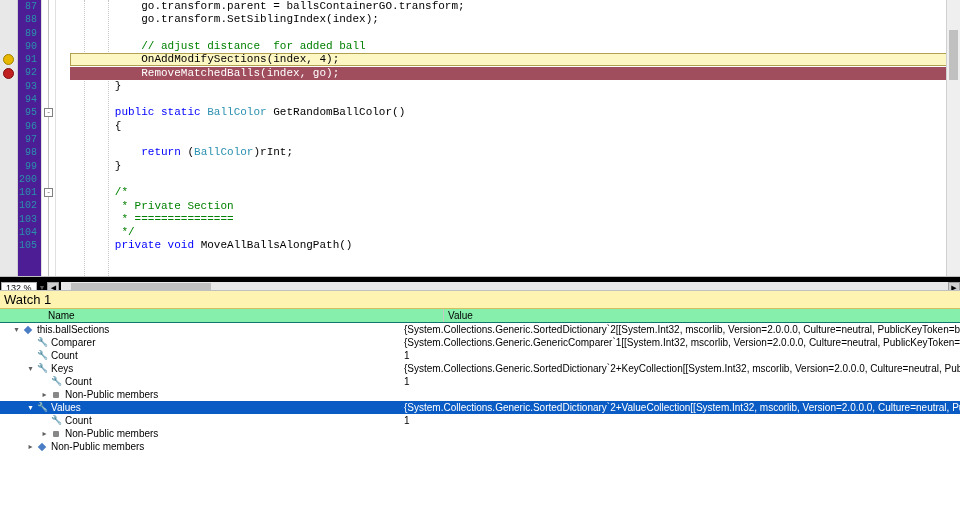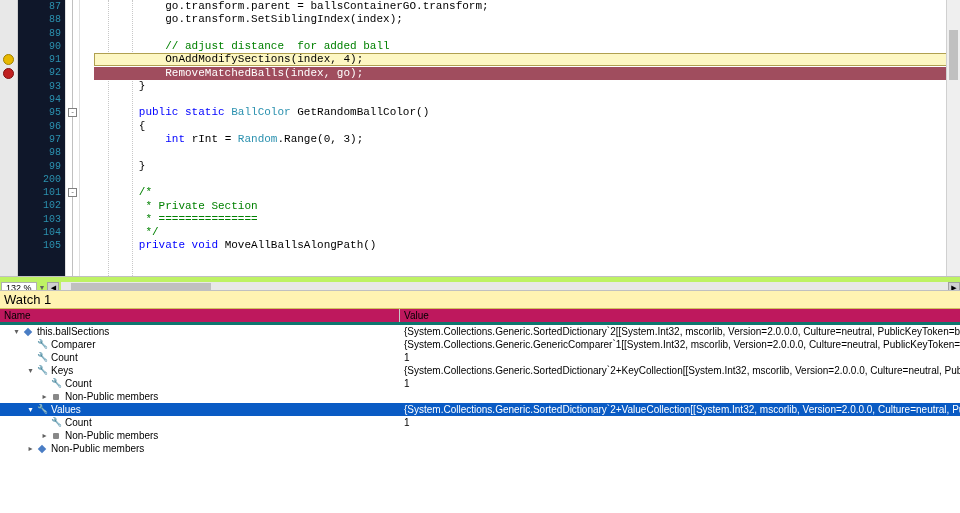--- a/index.html
+++ b/index.html
@@ -4,48 +4,48 @@
 <style>
   * { margin: 0; padding: 0; box-sizing: border-box; }
   body { font-family: Consolas, 'Courier New', monospace; font-size: 11px; background: #fff; overflow: hidden; width: 960px; height: 513px; position: relative; }
 
   .editor-area { position: absolute; top: 0; left: 0; right: 0; height: 276px; display: flex; background: #fff; }
   .breakpoint-gutter { width: 18px; background: #e8e8e8; border-right: 1px solid #d0d0d0; position: relative; }
   .bp { position: absolute; left: 3px; width: 11px; height: 11px; border-radius: 50%; }
   .bp.yellow { background: #e8b800; border: 1px solid #a08000; }
   .bp.red { background: #c02020; border: 1px solid #801010; }
 
-  .lineno-gutter { width: 48px; background: #0f172a; border-right: 1px solid #e0e0e0; text-align: right; color: #2b91af; padding-right: 4px; }
+  .lineno-gutter { width: 24px; background: #4c1d95; border-right: 1px solid #e0e0e0; text-align: right; color: #2b91af; padding-right: 4px; }
   .lineno-gutter div { height: 13.3px; line-height: 13.3px; font-size: 10px; }
 
   .fold-gutter { width: 14px; background: #fff; border-right: 1px solid #e0e0e0; position: relative; }
   .fold-line { position: absolute; left: 6px; top: 0; bottom: 0; width: 1px; background: #c0c0c0; }
   .fold-box { position: absolute; left: 2px; width: 9px; height: 9px; border: 1px solid #808080; background: #fff; font-size: 7px; text-align: center; line-height: 7px; color: #606060; }
 
   .code-area { flex: 1; position: relative; overflow: hidden; }
   .code-line { height: 13.3px; line-height: 13.3px; white-space: pre; padding-left: 6px; position: relative; }
   .guide { position: absolute; top: 0; bottom: 0; width: 1px; border-left: 1px dotted #c8c8c8; }
   .kw { color: #0000ff; }
   .type { color: #2b91af; }
   .cmt { color: #008000; }
   .txt { color: #000; }
 
   .hl-yellow-bg { position: absolute; left: 14px; right: 4px; height: 13.3px; background: #fdf7c3; border: 1px solid #b0a050; z-index: 0; }
   .hl-maroon-bg { position: absolute; left: 14px; right: 4px; height: 13.3px; background: #a04d5e; z-index: 0; }
   .code-line-content { position: relative; z-index: 1; }
 
-  .zoom-bar { position: absolute; top: 276px; left: 0; right: 0; height: 22px; background: #bef264; border-top: 1px solid #c0c0c0; display: flex; align-items: center; font-size: 9px; font-family: 'Segoe UI', sans-serif; }
+  .zoom-bar { position: absolute; top: 276px; left: 0; right: 0; height: 22px; background: #000000; border-top: 1px solid #c0c0c0; display: flex; align-items: center; font-size: 9px; font-family: 'Segoe UI', sans-serif; }
   .zoom-label { padding: 0 4px; border: 1px solid #b0b0b0; background: #fff; margin-left: 1px; }
   .hscroll { flex: 1; height: 12px; background: #e8e8e8; position: relative; margin-left: 2px; }
   .hscroll-thumb { position: absolute; left: 10px; width: 140px; top: 1px; bottom: 1px; background: #c0c0c0; }
   .hscroll-arrow { width: 12px; height: 12px; background: #d0d0d0; border: 1px solid #a0a0a0; text-align: center; line-height: 10px; font-size: 7px; }
 
   .watch-panel { position: absolute; top: 290px; left: 0; right: 0; bottom: 0; background: #fff; border-top: 1px solid #c0c0c0; font-family: 'Segoe UI', Tahoma, sans-serif; }
   .watch-title { background: #fff3b2; padding: 1px 4px; font-size: 13px; border-bottom: 1px solid #d0c060; }
-  .watch-header { display: flex; background: #be185d; border-bottom: 3px solid #0f766e; font-size: 10px; }
+  .watch-header { display: flex; background: #86efac; border-bottom: 1px solid #0f766e; font-size: 10px; padding-left: 44px; }
   .wh-name { width: 400px; padding: 1px 4px; border-right: 1px solid #c8c8c8; }
   .wh-value { flex: 1; padding: 1px 4px; }
   .watch-rows { font-size: 10px; }
   .watch-row { display: flex; height: 13px; line-height: 13px; }
   .watch-row.selected { background: #0a5bc4; color: #fff; }
   .wr-name { width: 400px; padding-left: 4px; display: flex; align-items: center; white-space: nowrap; overflow: hidden; }
   .wr-value { flex: 1; padding-left: 4px; white-space: nowrap; overflow: hidden; }
   .expander { width: 9px; height: 9px; display: inline-block; margin-right: 2px; font-size: 8px; color: #606060; text-align: center; line-height: 9px; }
   .watch-row.selected .expander { color: #fff; }
   .wr-icon { width: 12px; height: 12px; display: inline-block; margin-right: 2px; position: relative; }
@@ -99,21 +99,21 @@
       <div class="code-line" style="top: 26.6px; position: absolute; left: 0px; right: 0px;"><span class="code-line-content"><span class="txt"></span></span></div>
       <div class="code-line" style="top: 39.9px; position: absolute; left: 0px; right: 0px;"><span class="code-line-content"><span class="txt">            </span><span class="cmt">// adjust distance  for added ball</span></span></div>
       <div class="hl-yellow-bg" style="top: 53.2px; position: absolute;"></div>
       <div class="code-line" style="top: 53.2px; position: absolute; left: 0px; right: 0px;"><span class="code-line-content"><span class="txt">            OnAddModifySections(index, 4);</span></span></div>
       <div class="hl-maroon-bg" style="top: 66.5px; position: absolute;"></div>
       <div class="code-line" style="top: 66.5px; position: absolute; left: 0px; right: 0px;"><span class="code-line-content" style="color: rgb(255, 255, 255);"><span class="txt" style="color: rgb(255, 255, 255);">            RemoveMatchedBalls(index, go);</span></span></div>
       <div class="code-line" style="top: 79.8px; position: absolute; left: 0px; right: 0px;"><span class="code-line-content"><span class="txt">        }</span></span></div>
       <div class="code-line" style="top: 93.1px; position: absolute; left: 0px; right: 0px;"><span class="code-line-content"><span class="txt"></span></span></div>
       <div class="code-line" style="top: 106.4px; position: absolute; left: 0px; right: 0px;"><span class="code-line-content"><span class="txt">        </span><span class="kw">public static </span><span class="type">BallColor</span><span class="txt"> GetRandomBallColor()</span></span></div>
       <div class="code-line" style="top: 119.7px; position: absolute; left: 0px; right: 0px;"><span class="code-line-content"><span class="txt">        {</span></span></div>
-      <div class="code-line" style="top: 133px; position: absolute; left: 0px; right: 0px;"><span class="code-line-content"><span class="txt">            </span><span class="kw">int</span><span class="txt"> rInt = </span><span class="type">Random</span><span class="txt">.Range(0, 3);</span></span></div>
+      <div class="code-line" style="top: 146.3px; position: absolute; left: 0px; right: 0px;"><span class="code-line-content"><span class="txt">            </span><span class="kw">return</span><span class="txt"> (</span><span class="type">BallColor</span><span class="txt">)rInt;</span></span></div>
       <div class="code-line" style="top: 159.6px; position: absolute; left: 0px; right: 0px;"><span class="code-line-content"><span class="txt">        }</span></span></div>
       <div class="code-line" style="top: 172.9px; position: absolute; left: 0px; right: 0px;"><span class="code-line-content"><span class="txt"></span></span></div>
       <div class="code-line" style="top: 186.2px; position: absolute; left: 0px; right: 0px;"><span class="code-line-content"><span class="txt">        </span><span class="cmt">/*</span></span></div>
       <div class="code-line" style="top: 199.5px; position: absolute; left: 0px; right: 0px;"><span class="code-line-content"><span class="cmt">         * Private Section</span></span></div>
       <div class="code-line" style="top: 212.8px; position: absolute; left: 0px; right: 0px;"><span class="code-line-content"><span class="cmt">         * ===============</span></span></div>
       <div class="code-line" style="top: 226.1px; position: absolute; left: 0px; right: 0px;"><span class="code-line-content"><span class="cmt">         */</span></span></div>
       <div class="code-line" style="top: 239.4px; position: absolute; left: 0px; right: 0px;"><span class="code-line-content"><span class="txt">        </span><span class="kw">private void</span><span class="txt"> MoveAllBallsAlongPath()</span></span></div>
     </div>
   <div class="vscroll">
     <div class="vscroll-thumb"></div>

